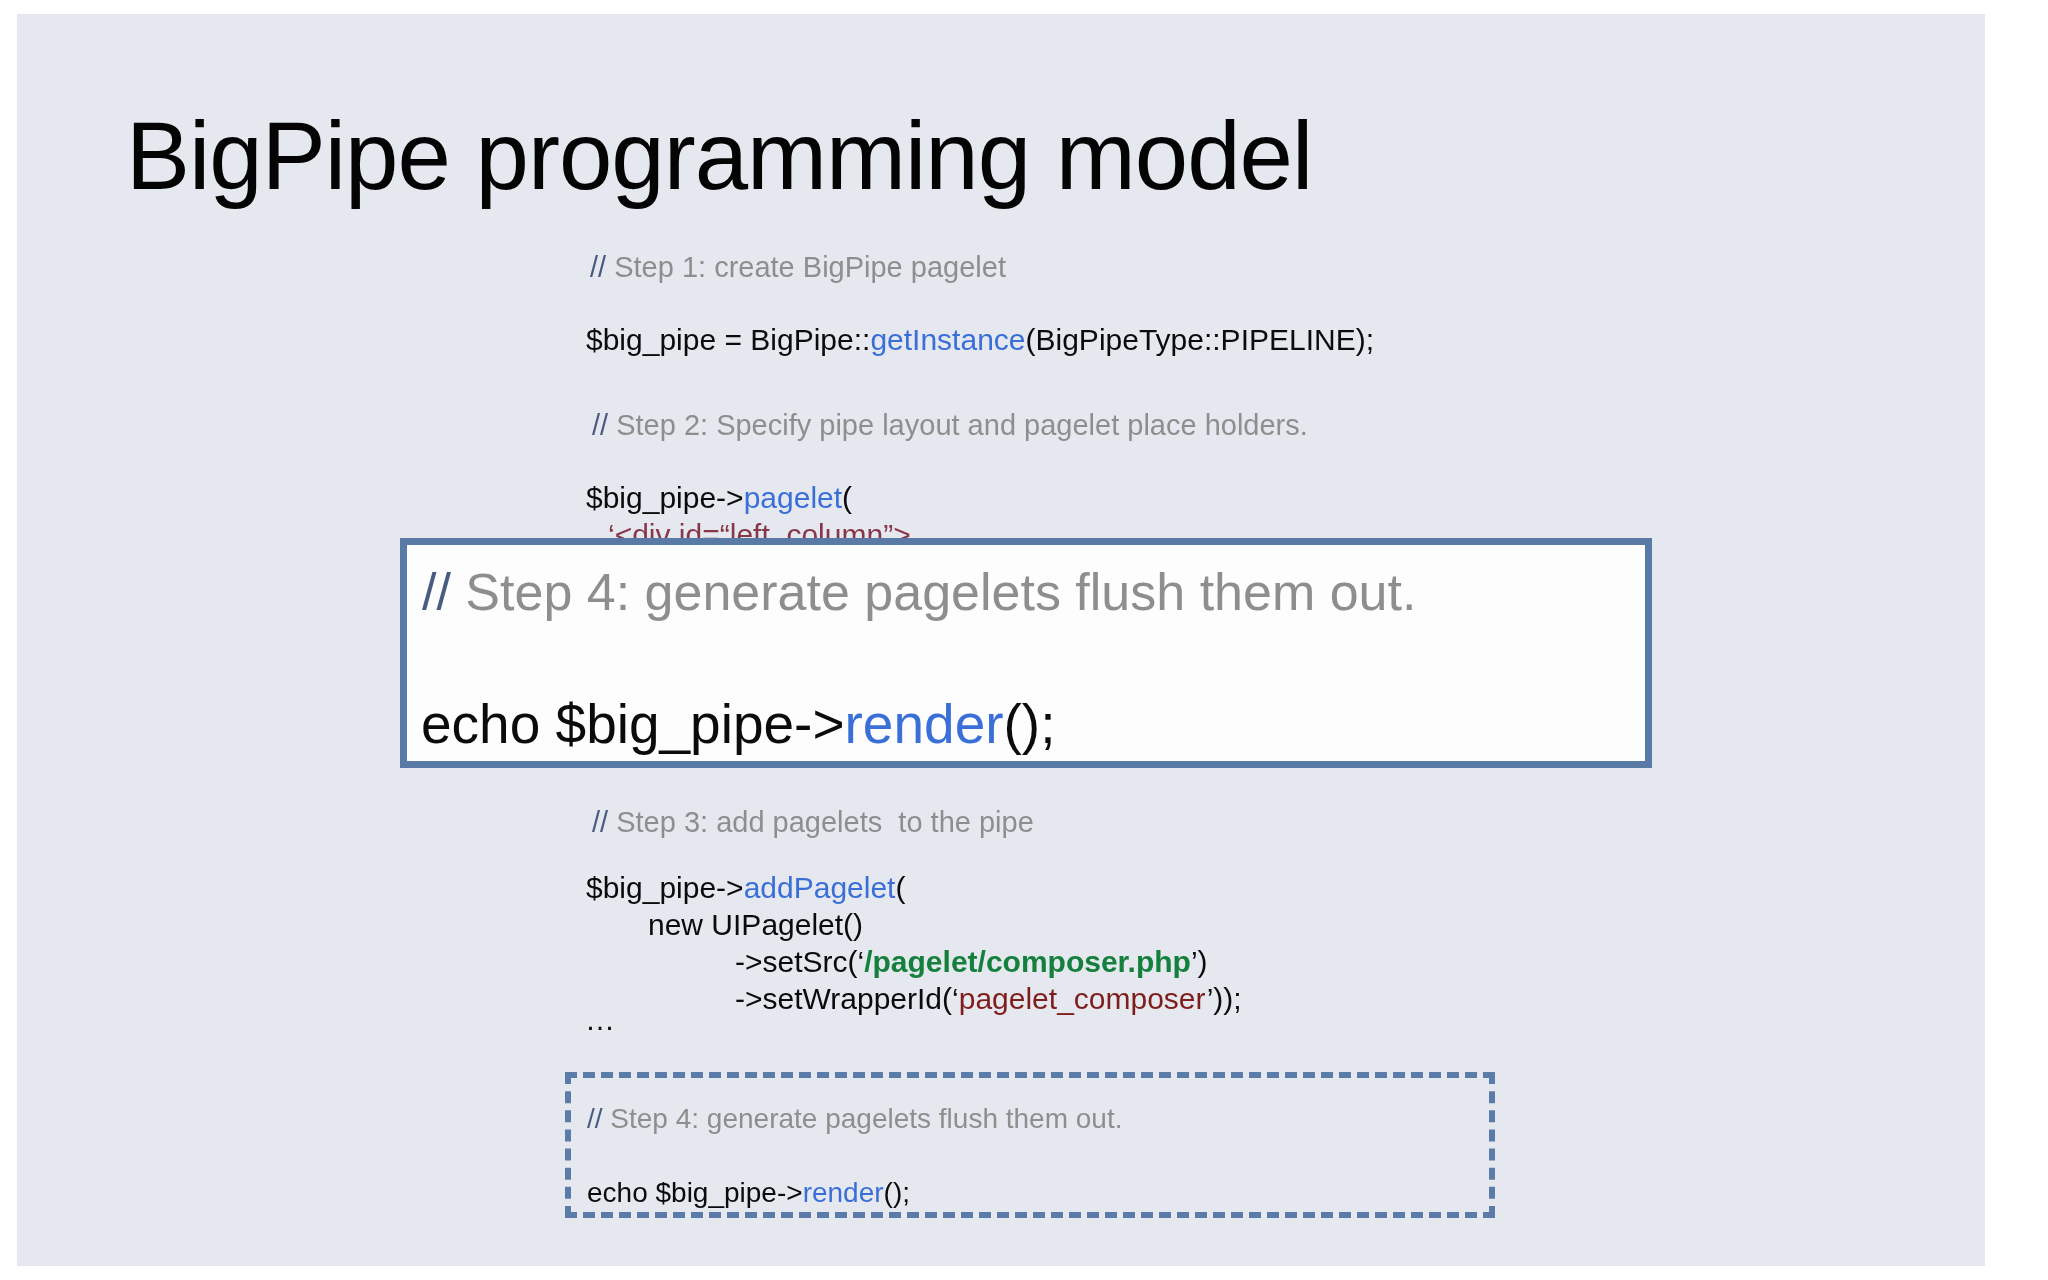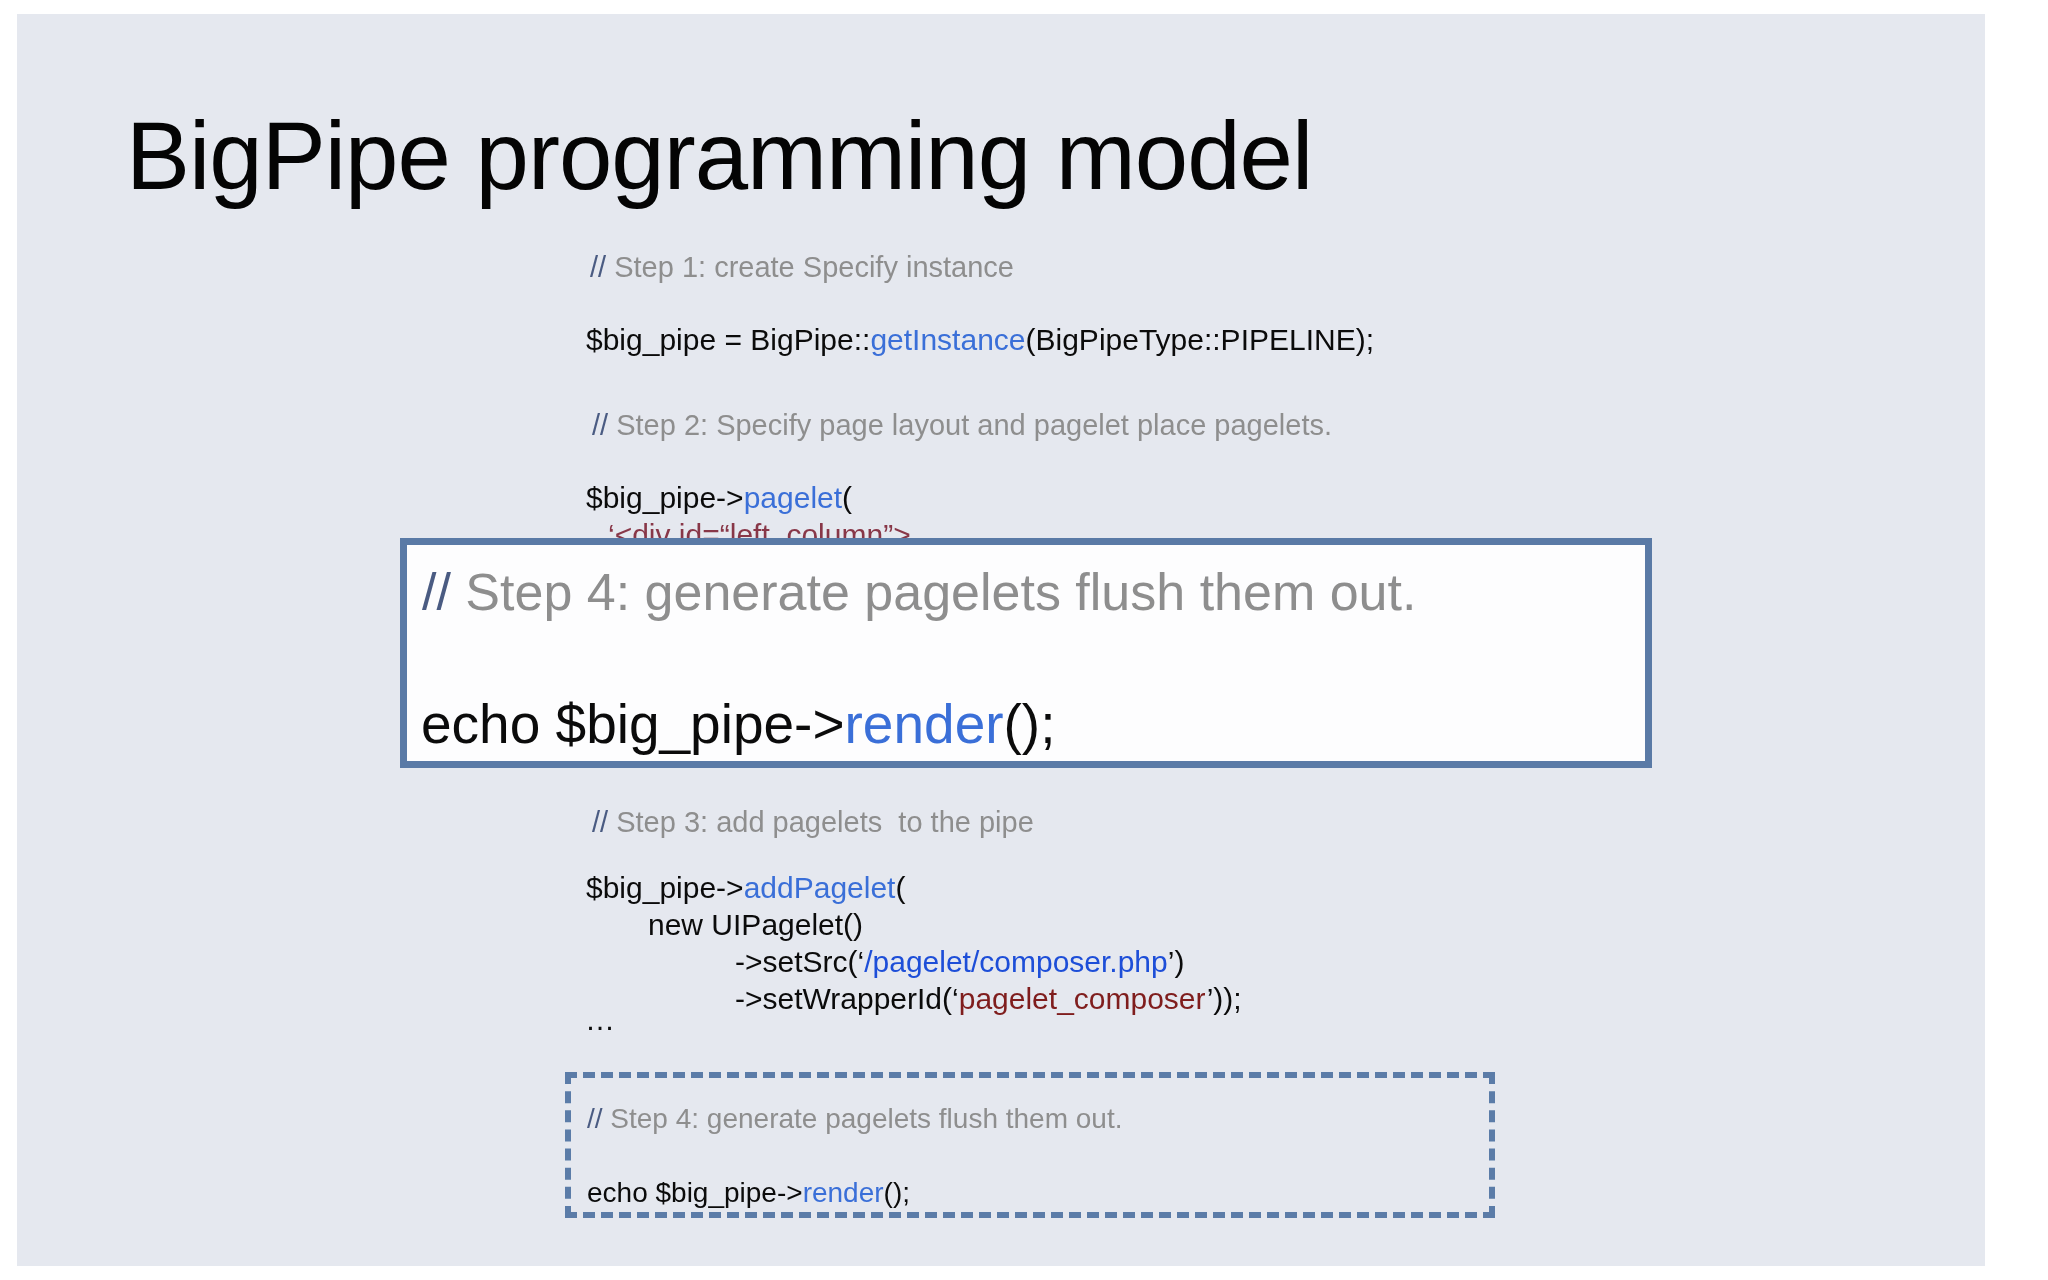--- a/index.html
+++ b/index.html
@@ -14,21 +14,21 @@
   }
   .abs{position:absolute;white-space:pre;line-height:1.2;}
   .title{
     font-size:96px;color:#040404;letter-spacing:-1px;font-weight:400;
   }
   
   .cm{font-size:29px;color:#8e8e8e;}          
   .code{font-size:30px;color:#0b0b0b;}        
   .slash{color:#4a5b82;}                      
   .kw{color:#3a6fd8;}                         
-  .str-green{color:#1d4ed8;}
+  .str-green{color:#15803d;font-weight:bold;}
   .str-red{color:#7f1d1d;}
   .str-maroon{color:#883748;}
   
   .overlay-box{
     position:absolute;left:383px;top:524px;width:1252px;height:230px;
     background:#fdfdfe;border:7px solid #5a7aa6;box-sizing:border-box;
     z-index:5;
   }
   .overlay-box .cm{font-size:52px;}
   .overlay-box .code{font-size:55px;}
@@ -41,25 +41,25 @@
   .dashed-box .cm{font-size:28px;}
   .dashed-box .code{font-size:28px;}
 </style>
 </head>
 <body>
 
 <div class="slide">
 
   <div class="abs title" style="left:109px;top:84px;">BigPipe programming model</div>
 
-  <div class="abs cm" style="left:573px;top:236px;"><span class="slash">//</span><span> Step 1: create Specify instance</span></div>
+  <div class="abs cm" style="left:573px;top:236px;"><span class="slash">//</span><span> Step 1: create BigPipe pagelet</span></div>
 
   <div class="abs code" style="left:569px;top:308px;"><span>$big_pipe = BigPipe::</span><span class="kw">getInstance</span><span>(BigPipeType::PIPELINE);</span></div>
 
-  <div class="abs cm" style="left:575px;top:394px;"><span class="slash">//</span><span> Step 2: Specify page layout and pagelet place pagelets.</span></div>
+  <div class="abs cm" style="left:575px;top:394px;"><span class="slash">//</span><span> Step 2: Specify pipe layout and pagelet place holders.</span></div>
 
   <div class="abs code" style="left:569px;top:466px;"><span>$big_pipe-&gt;</span><span class="kw">pagelet</span><span>(</span></div>
 
   <div class="abs code str-maroon" style="left:591px;top:503px;z-index:1;">‘&lt;div id=“left_column”&gt;</div>
 
   <div class="overlay-box">
     <div class="abs cm" style="left:15px;top:16px;"><span class="slash">//</span><span> Step 4: generate pagelets flush them out.</span></div>
     <div class="abs code" style="left:14px;top:146px;"><span>echo $big_pipe-&gt;</span><span class="kw">render</span><span>();</span></div>
   </div>
 

